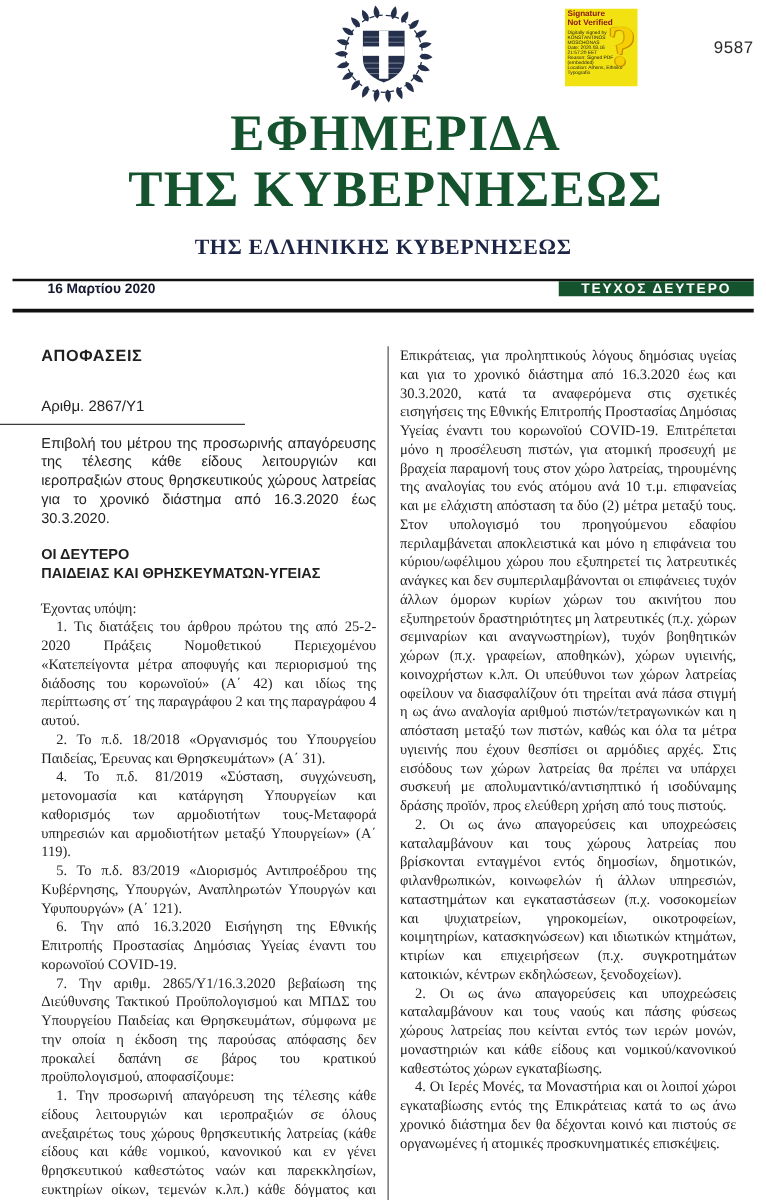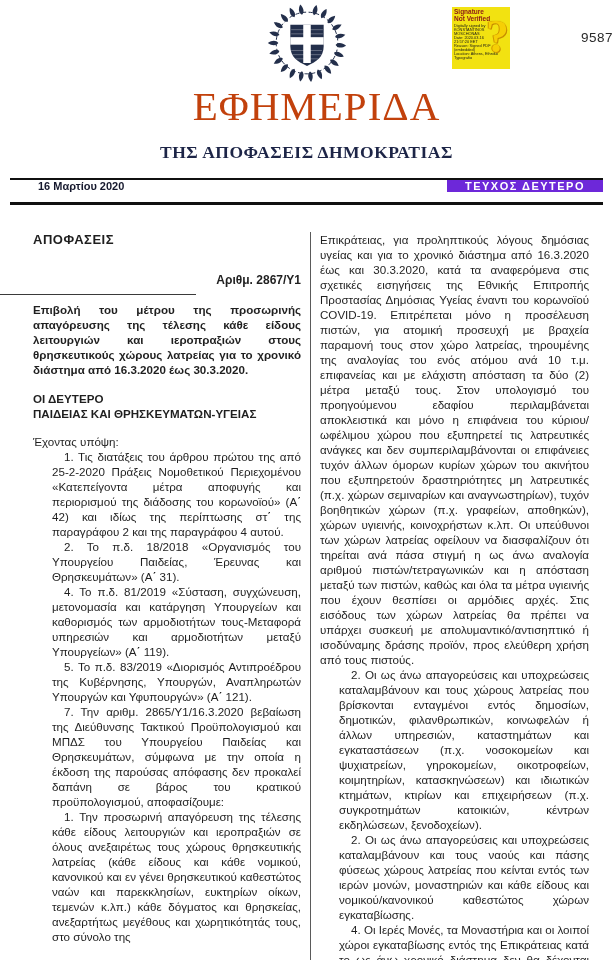--- a/index.html
+++ b/index.html
@@ -23,60 +23,60 @@
   }
   .stamp .sig-status{
     position:relative;z-index:1;font-size:6.5px;font-weight:bold;color:#8a1717;
     padding:2px 0 1px 2px;width:40px;
   }
   .stamp .sig-line{
     position:relative;z-index:1;font-size:3.9px;color:#1a1a1a;
     padding-left:2px;width:46px;
   }
   .page-number{
-    position:absolute;right:0;top:30px;font-size:13.5px;color:#2a2a2a;
+    position:absolute;right:10px;top:30px;font-size:13.5px;color:#2a2a2a;
     letter-spacing:.5px;
   }
   
   .masthead{text-align:center;color:#151a30;}
   .mast-title{
-    font-family:"Liberation Serif","DejaVu Serif",serif;font-weight:normal;
-    font-size:41px;line-height:45px;letter-spacing:1px;color:#c2410c;padding-left:20px;
+    font-family:"Liberation Serif","DejaVu Serif",serif;font-weight:bold;
+    font-size:41px;line-height:45px;letter-spacing:1px;color:#14532d;padding-left:20px;
   }
   .mast-sub{
     font-family:"Liberation Serif","DejaVu Serif",serif;font-weight:bold;
     font-size:17.5px;margin-top:13px;color:#1d2547;letter-spacing:.5px;
   }
   
   .issue-bar{
     margin:15px 10px 0 10px;border-top:2px solid #101010;border-bottom:3px solid #101010;
     height:22px;display:flex;align-items:flex-start;font-size:11px;font-weight:bold;
     color:#16192e;
   }
   .ib-left{flex:1;display:flex;align-items:center;padding-left:28px;}
   .ib-center{
-    width:156px;background:#6d28d9;color:#ffffff;display:flex;align-items:center;
+    width:156px;background:#14532d;color:#ffffff;display:flex;align-items:center;
     justify-content:center;letter-spacing:1.5px;
   }
   .ib-right{flex:1;display:flex;align-items:center;justify-content:center;}
   
   .columns{
     display:flex;margin:27px 24px 0 33px;font-size:11.6px;line-height:15px;
     text-align:justify;color:#1f1f1f;
   }
   .col{width:50%;box-sizing:border-box;}
   .col-left{padding-right:9px;border-right:1px solid #5a5a5a;}
   .col-right{padding-left:9px;}
   .section-header{font-weight:bold;font-size:13px;letter-spacing:.5px;margin:0 0 26px 0;text-align:left;}
-  .decision-number{font-size:12px;margin:0;text-align:right;font-weight:bold;}
+  .decision-number{font-size:12px;margin:0;text-align:left;}
   .rule-under{border-bottom:1.5px solid #3a3a3a;margin-left:-33px;width:196px;height:6px;margin-bottom:7px;}
-  .decision-title{font-weight:bold;margin:0 0 14px 0;}
+  .decision-title{font-weight:normal;margin:0 0 14px 0;}
   .authors{font-weight:bold;margin:0 0 13px 0;text-align:left;}
-  .para{margin:0;}
-  .para.indent{text-indent:12px;margin-left:19px;}
+  .para{margin:0;font-family:Liberation Serif, serif;}
+  .para.indent{text-indent:12px;}
   svg .ink{fill:#232f4b;}
 </style>
 </head>
 <body>
 
 <div class="top-zone">
 
   <div class="coat">
     <svg width="100" height="80" viewBox="0 0 120 96">
       <defs>
@@ -128,21 +128,22 @@
     <div class="sig-line">Date: 2020.03.16 21:57:20 EET</div>
     <div class="sig-line">Reason: Signed PDF (embedded)</div>
     <div class="sig-line">Location: Athens, Ethniko Typografio</div>
   </div>
 
   <div class="page-number">9587</div>
 </div>
 
 <div class="masthead">
   <div class="mast-title">ΕΦΗΜΕΡΙΔΑ</div>
-  <div class="mast-sub">ΤΗΣ ΑΠΟΦΑΣΕΙΣ ΔΗΜΟΚΡΑΤΙΑΣ</div>
+  <div class="mast-title">ΤΗΣ ΚΥΒΕΡΝΗΣΕΩΣ</div>
+  <div class="mast-sub">ΤΗΣ ΕΛΛΗΝΙΚΗΣ ΚΥΒΕΡΝΗΣΕΩΣ</div>
 </div>
 
 <div class="issue-bar">
   <div class="ib-left">16 Μαρτίου 2020</div>
   <div class="ib-center">ΤΕΥΧΟΣ ΔΕΥΤΕΡΟ</div>
 </div>
 
 <div class="columns">
 
   <div class="col col-left">
@@ -153,20 +154,21 @@
     <p class="authors">
       <span>ΟΙ ΔΕΥΤΕΡΟ</span><br>
       <span>ΠΑΙΔΕΙΑΣ ΚΑΙ ΘΡΗΣΚΕΥΜΑΤΩΝ-ΥΓΕΙΑΣ</span>
     </p>
     <div>
         <p class="para">Έχοντας υπόψη:</p>
         <p class="para indent">1. Τις διατάξεις του άρθρου πρώτου της από 25-2-2020 Πράξεις Νομοθετικού Περιεχομένου «Κατεπείγοντα μέτρα αποφυγής και περιορισμού της διάδοσης του κορωνοϊού» (Α΄ 42) και ιδίως της περίπτωσης στ΄ της παραγράφου 2 και της παραγράφου 4 αυτού.</p>
         <p class="para indent">2. Το π.δ. 18/2018 «Οργανισμός του Υπουργείου Παιδείας, Έρευνας και Θρησκευμάτων» (Α΄ 31).</p>
         <p class="para indent">4. Το π.δ. 81/2019 «Σύσταση, συγχώνευση, μετονομασία και κατάργηση Υπουργείων και καθορισμός των αρμοδιοτήτων τους-Μεταφορά υπηρεσιών και αρμοδιοτήτων μεταξύ Υπουργείων» (Α΄ 119).</p>
         <p class="para indent">5. Το π.δ. 83/2019 «Διορισμός Αντιπροέδρου της Κυβέρνησης, Υπουργών, Αναπληρωτών Υπουργών και Υφυπουργών» (Α΄ 121).</p>
+        <p class="para indent">6. Την από 16.3.2020 Εισήγηση της Εθνικής Επιτροπής Προστασίας Δημόσιας Υγείας έναντι του κορωνοϊού COVID-19.</p>
         <p class="para indent">7. Την αριθμ. 2865/Υ1/16.3.2020 βεβαίωση της Διεύθυνσης Τακτικού Προϋπολογισμού και ΜΠΔΣ του Υπουργείου Παιδείας και Θρησκευμάτων, σύμφωνα με την οποία η έκδοση της παρούσας απόφασης δεν προκαλεί δαπάνη σε βάρος του κρατικού προϋπολογισμού, αποφασίζουμε:</p>
         <p class="para indent">1. Την προσωρινή απαγόρευση της τέλεσης κάθε είδους λειτουργιών και ιεροπραξιών σε όλους ανεξαιρέτως τους χώρους θρησκευτικής λατρείας (κάθε είδους και κάθε νομικού, κανονικού και εν γένει θρησκευτικού καθεστώτος ναών και παρεκκλησίων, ευκτηρίων οίκων, τεμενών κ.λπ.) κάθε δόγματος και θρησκείας, ανεξαρτήτως μεγέθους και χωρητικότητάς τους, στο σύνολο της</p>
       </div>
   </div>
 
   <div class="col col-right">
     <div>
         <p class="para">Επικράτειας, για προληπτικούς λόγους δημόσιας υγείας και για το χρονικό διάστημα από 16.3.2020 έως και 30.3.2020, κατά τα αναφερόμενα στις σχετικές εισηγήσεις της Εθνικής Επιτροπής Προστασίας Δημόσιας Υγείας έναντι του κορωνοϊού COVID-19. Επιτρέπεται μόνο η προσέλευση πιστών, για ατομική προσευχή με βραχεία παραμονή τους στον χώρο λατρείας, τηρουμένης της αναλογίας του ενός ατόμου ανά 10 τ.μ. επιφανείας και με ελάχιστη απόσταση τα δύο (2) μέτρα μεταξύ τους. Στον υπολογισμό του προηγούμενου εδαφίου περιλαμβάνεται αποκλειστικά και μόνο η επιφάνεια του κύριου/ωφέλιμου χώρου που εξυπηρετεί τις λατρευτικές ανάγκες και δεν συμπεριλαμβάνονται οι επιφάνειες τυχόν άλλων όμορων κυρίων χώρων του ακινήτου που εξυπηρετούν δραστηριότητες μη λατρευτικές (π.χ. χώρων σεμιναρίων και αναγνωστηρίων), τυχόν βοηθητικών χώρων (π.χ. γραφείων, αποθηκών), χώρων υγιεινής, κοινοχρήστων κ.λπ. Οι υπεύθυνοι των χώρων λατρείας οφείλουν να διασφαλίζουν ότι τηρείται ανά πάσα στιγμή η ως άνω αναλογία αριθμού πιστών/τετραγωνικών και η απόσταση μεταξύ των πιστών, καθώς και όλα τα μέτρα υγιεινής που έχουν θεσπίσει οι αρμόδιες αρχές. Στις εισόδους των χώρων λατρείας θα πρέπει να υπάρχει συσκευή με απολυμαντικό/αντισηπτικό ή ισοδύναμης δράσης προϊόν, προς ελεύθερη χρήση από τους πιστούς.</p>
         <p class="para indent">2. Οι ως άνω απαγορεύσεις και υποχρεώσεις καταλαμβάνουν και τους χώρους λατρείας που βρίσκονται ενταγμένοι εντός δημοσίων, δημοτικών, φιλανθρωπικών, κοινωφελών ή άλλων υπηρεσιών, καταστημάτων και εγκαταστάσεων (π.χ. νοσοκομείων και ψυχιατρείων, γηροκομείων, οικοτροφείων, κοιμητηρίων, κατασκηνώσεων) και ιδιωτικών κτημάτων, κτιρίων και επιχειρήσεων (π.χ. συγκροτημάτων κατοικιών, κέντρων εκδηλώσεων, ξενοδοχείων).</p>
         <p class="para indent">2. Οι ως άνω απαγορεύσεις και υποχρεώσεις καταλαμβάνουν και τους ναούς και πάσης φύσεως χώρους λατρείας που κείνται εντός των ιερών μονών, μοναστηριών και κάθε είδους και νομικού/κανονικού καθεστώτος χώρων εγκαταβίωσης.</p>

